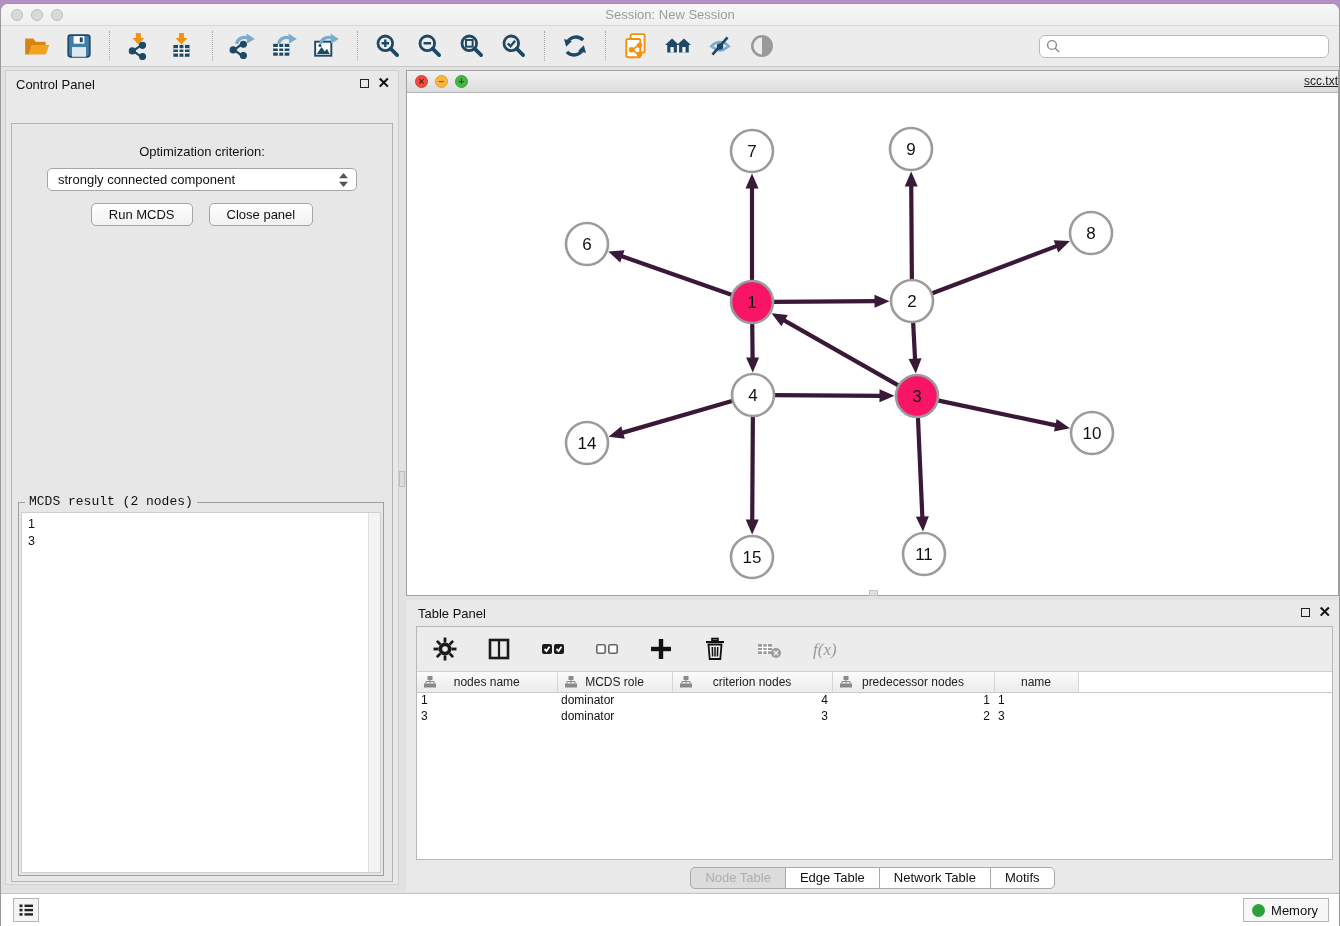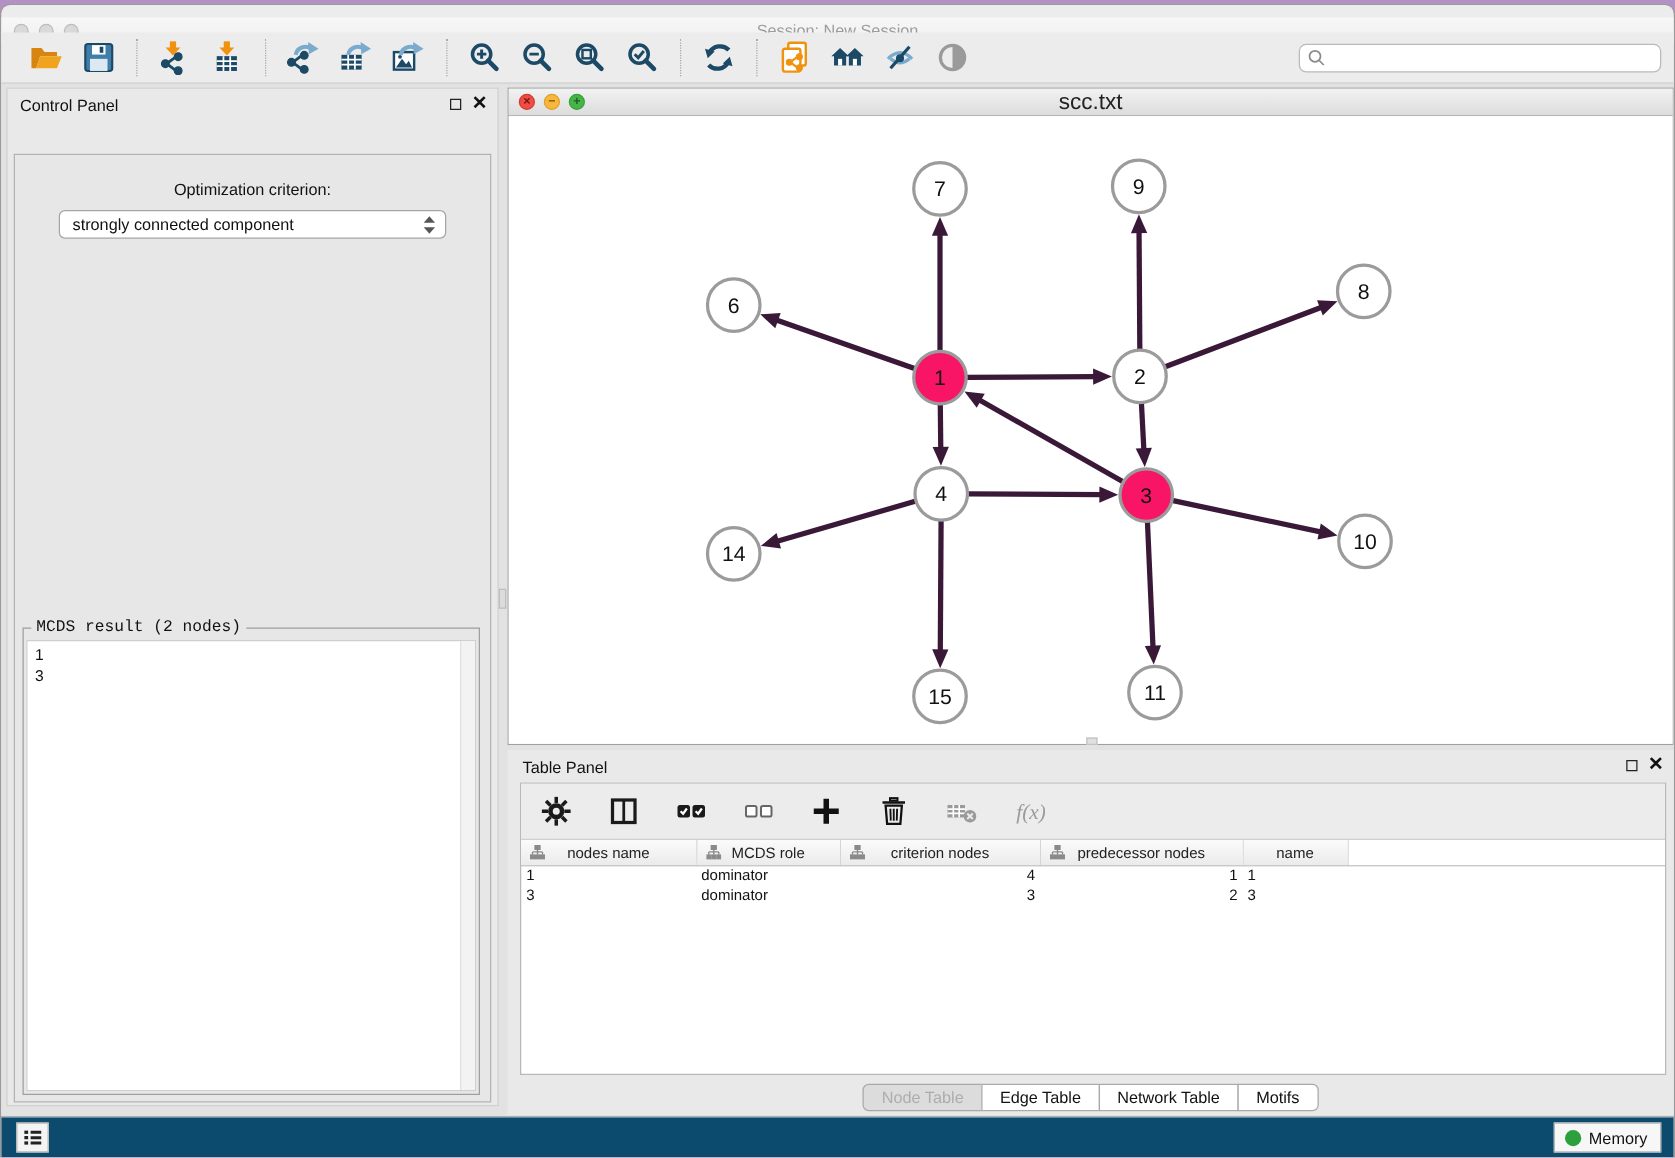--- a/index.html
+++ b/index.html
@@ -4,21 +4,21 @@
 <style>
   * { margin:0; padding:0; box-sizing:border-box; }
   html,body { width:1340px; height:926px; }
   body { background:#b391c5; font-family:"Liberation Sans", sans-serif; position:relative; overflow:hidden; }
 
   .window { position:absolute; left:0; right:0; top:3px; bottom:0; background:#ececec;
             border-radius:8px 8px 0 0; overflow:hidden; border:1px solid #9a9a9a; border-bottom:none; }
 
   
   .titlebar { position:absolute; left:0; right:0; top:0; height:22px; background:linear-gradient(#f7f7f7,#efefef);
-              border-bottom:1px solid #d9d9d9;margin-top:10px; }
+              border-bottom:1px solid #d9d9d9; }
   .traffic-inactive { position:absolute; left:10px; top:5px; display:flex; gap:8px; }
   .traffic-inactive span { width:12px; height:12px; border-radius:50%; background:#d9d9d9; border:1px solid #bcbcbc; display:block; }
   .win-title { text-align:center; line-height:22px; font-size:13px; color:#9c9c9c; }
 
   
   .toolbar { position:absolute; left:0; right:0; top:22px; height:41px; background:#ececec;
              border-bottom:1px solid #c9c9c9; display:flex; align-items:center; padding:0 10px; }
   .tb-group { display:flex; align-items:center; gap:6px; padding:0 8px; }
   .tb-sep { width:1px; height:30px; border-left:1px dotted #a9a9a9; margin:0 4px; }
   .tb-btn { width:36px; height:32px; display:flex; align-items:center; justify-content:center; background:none; border:none; cursor:pointer; }
@@ -57,21 +57,21 @@
   .vdiv-handle { position:absolute; left:398px; top:404px; width:6px; height:16px; background:#dcdcdc; border:1px solid #bdbdbd; }
 
   
   .netwin { position:absolute; left:405px; top:3px; width:933px; height:526px; border:1px solid #a0a0a0; background:#fff; }
   .net-titlebar { position:absolute; left:0; right:0; top:0; height:22px; background:linear-gradient(#f2f2f2,#dcdcdc); border-bottom:1px solid #b5b5b5; }
   .traffic-active { position:absolute; left:8px; top:4px; display:flex; gap:7px; }
   .traffic-active span { width:13px; height:13px; border-radius:50%; font-size:10px; font-weight:bold; text-align:center; line-height:12px; display:block; }
   .tl-red { background:#ef4d43; border:1px solid #d23b32; color:#7a1410; }
   .tl-yellow { background:#f8b63c; border:1px solid #dd9f2e; color:#8a5a00; }
   .tl-green { background:#46b449; border:1px solid #36a238; color:#1c5c20; }
-  .net-title { text-align:center; line-height:21px; font-size:18px; color:#222; }
+  .net-title { text-align:right; line-height:21px; font-size:12px; color:#222;text-decoration:underline; }
   .canvas { position:absolute; left:0; right:0; top:22px; bottom:0; background:#fff; }
   .net-resize { position:absolute; left:50%; bottom:-1px; width:9px; height:6px; margin-left:-4px; background:#e0e0e0; border:1px solid #c2c2c2; }
 
   
   .tpanel { position:absolute; left:405px; top:533px; width:933px; height:292px; background:#e9e9e9; }
   .tp-block { position:absolute; left:10px; right:6px; top:26px; height:234px; background:#fff; border:1px solid #b8b8b8; }
   .tp-toolbar { height:45px; background:#ececec; border-bottom:1px solid #cfcfcf; display:flex; align-items:center; gap:26px; padding:0 14px; }
   .tp-btn { width:28px; height:28px; display:flex; align-items:center; justify-content:center; background:none; border:none; cursor:pointer; }
   .tp-btn.disabled { cursor:default; }
   table.grid { border-collapse:collapse; width:100%; table-layout:fixed; }
@@ -82,21 +82,21 @@
   table.grid th.nofill { border-right:none; background:#fff; border-bottom:1px solid #c9c9c9; }
   table.grid td { height:16px; font-size:12px; color:#111; padding:0 4px; }
   td.al { text-align:left; padding-left:14px; }
   td.al2 { text-align:left; padding-left:5px; }
   td.ar { text-align:right; padding-right:17px; }
   td.ar2 { text-align:right; padding-right:6px; }
   td.al3 { text-align:left; padding-left:11px; }
   .tp-tabs { position:absolute; left:0; right:0; bottom:3px; display:flex; justify-content:center; }
 
   
-  .statusbar { position:absolute; left:0; right:0; bottom:0; height:33px; background:#0c4a6e; border-top:1px solid #c6c6c6; }
+  .statusbar { position:absolute; left:0; right:0; bottom:0; height:33px; background:#ffffff; border-top:1px solid #c6c6c6; }
   .sb-left { position:absolute; left:12px; top:4px; width:26px; height:24px; background:#f4f4f4; border:1px solid #b5b5b5; display:flex; align-items:center; justify-content:center; cursor:pointer; }
   .sb-mem { position:absolute; right:10px; top:4px; height:24px; padding:0 10px 0 8px; background:#f7f7f7; border:1px solid #b5b5b5; display:flex; align-items:center; gap:6px; font-size:13px; color:#111; cursor:pointer; }
   .mem-dot { width:13px; height:13px; border-radius:50%; background:#2ba03c; display:block; }
 </style>
 </head>
 <body>
 
 <div class="window">
 
   <div class="titlebar">
@@ -305,20 +305,24 @@
       <div class="cp-content">
         <div class="opt-label">Optimization criterion:</div>
         <div class="selectbox">
           <span>strongly connected component</span>
           <span class="stepper">
             <svg width="11" height="16" viewBox="0 0 11 16">
                 <polygon points="5.5,1 10,6.2 1,6.2" fill="#555"></polygon>
                 <polygon points="5.5,15 10,9.8 1,9.8" fill="#555"></polygon>
               </svg>
           </span>
+        </div>
+        <div class="btnrow">
+          <button class="pushbtn">Run MCDS</button>
+          <button class="pushbtn">Close panel</button>
         </div>
         <div class="fieldset">
           <span class="legend">MCDS result (2 nodes)</span>
           <div class="fs-inner">
             <div class="fs-text">1
 3</div>
             <div class="fs-scroll"></div>
           </div>
         </div>
       </div>

